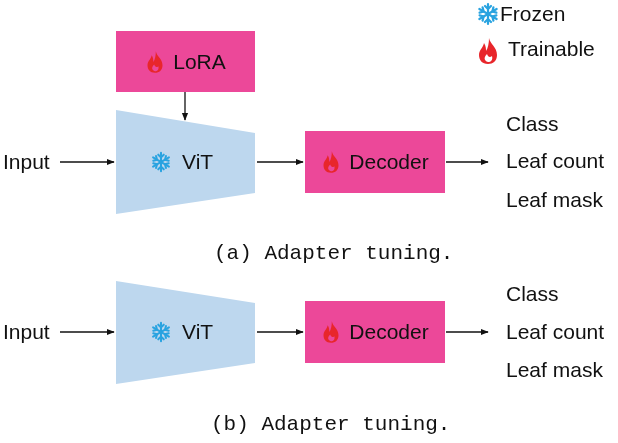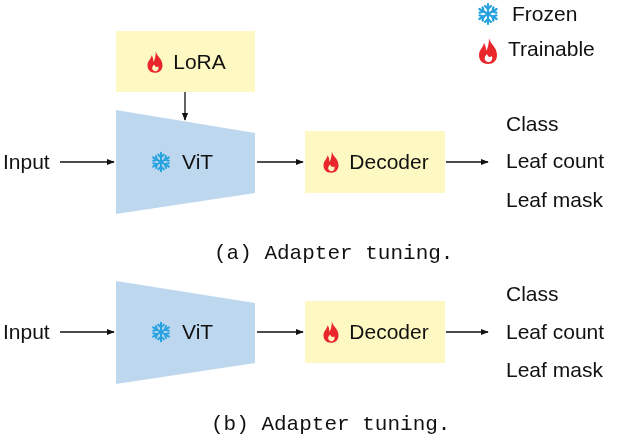--- a/index.html
+++ b/index.html
@@ -1,20 +1,20 @@
 <!DOCTYPE html>
 <html><head>
 <meta charset="utf-8">
 <style>
   html, body { margin: 0; padding: 0; background: #ffffff; }
   body { width: 618px; height: 443px; position: relative; overflow: hidden; font-family: "Liberation Sans", sans-serif; color: #111; }
   .abs { position: absolute; }
   .sans { font-family: "Liberation Sans", sans-serif; font-size: 21px; color: #111; white-space: nowrap; }
   .serif { font-family: Liberation Mono, monospace; font-size: 21px; color: #111; white-space: nowrap; }
-  .box { position: absolute; background: #fef9c3; display: flex; align-items: center; justify-content: center; gap: 8px; text-align: center; }
+  .box { position: absolute; background: #ec4899; display: flex; align-items: center; justify-content: center; gap: 8px; text-align: center; }
   .label { font-family: "Liberation Sans", sans-serif; font-size: 21px; color: #111; }
   svg.diag { position: absolute; left: 0; top: 0; }
   .icon { display: inline-block; line-height: 0; }
 </style>
 </head>
 <body>
 
 <svg class="diag" width="618" height="443">
   <defs>
     <marker id="ah" viewBox="0 0 10 10" refX="9" refY="5" markerWidth="6" markerHeight="6" orient="auto">
@@ -28,21 +28,21 @@
   <line x1="257" y1="162" x2="303" y2="162" stroke="#111" stroke-width="1.3" marker-end="url(#ah)"></line>
   <line x1="446" y1="162" x2="488" y2="162" stroke="#111" stroke-width="1.3" marker-end="url(#ah)"></line>
 
   <polygon points="116,281 255,303 255,363 116,384" fill="#bdd7ee"></polygon>
   <line x1="60" y1="332" x2="114" y2="332" stroke="#111" stroke-width="1.3" marker-end="url(#ah)"></line>
   <line x1="257" y1="332" x2="303" y2="332" stroke="#111" stroke-width="1.3" marker-end="url(#ah)"></line>
   <line x1="446" y1="332" x2="488" y2="332" stroke="#111" stroke-width="1.3" marker-end="url(#ah)"></line>
 </svg>
 
 <div class="abs" style="left:476px; top:0px; width:142px; height:68px;">
-  <div class="abs" style="left:0; top:2px; display:flex; align-items:center; gap:12px;">
+  <div class="abs" style="left:0; top:2px; display:flex; align-items:center; gap:0;">
     <span class="icon">
       <svg width="24" height="24" viewBox="-12 -12 24 24">
           <g stroke="#29a3e0" stroke-width="2.2" stroke-linecap="round" fill="none">
         <g>
               <line x1="0" y1="-10" x2="0" y2="10"></line>
               <path d="M-3,-8 L0,-5 L3,-8 M-3,8 L0,5 L3,8"></path>
             </g>
         <g transform="rotate(60)">
               <line x1="0" y1="-10" x2="0" y2="10"></line>
               <path d="M-3,-8 L0,-5 L3,-8 M-3,8 L0,5 L3,8"></path>

